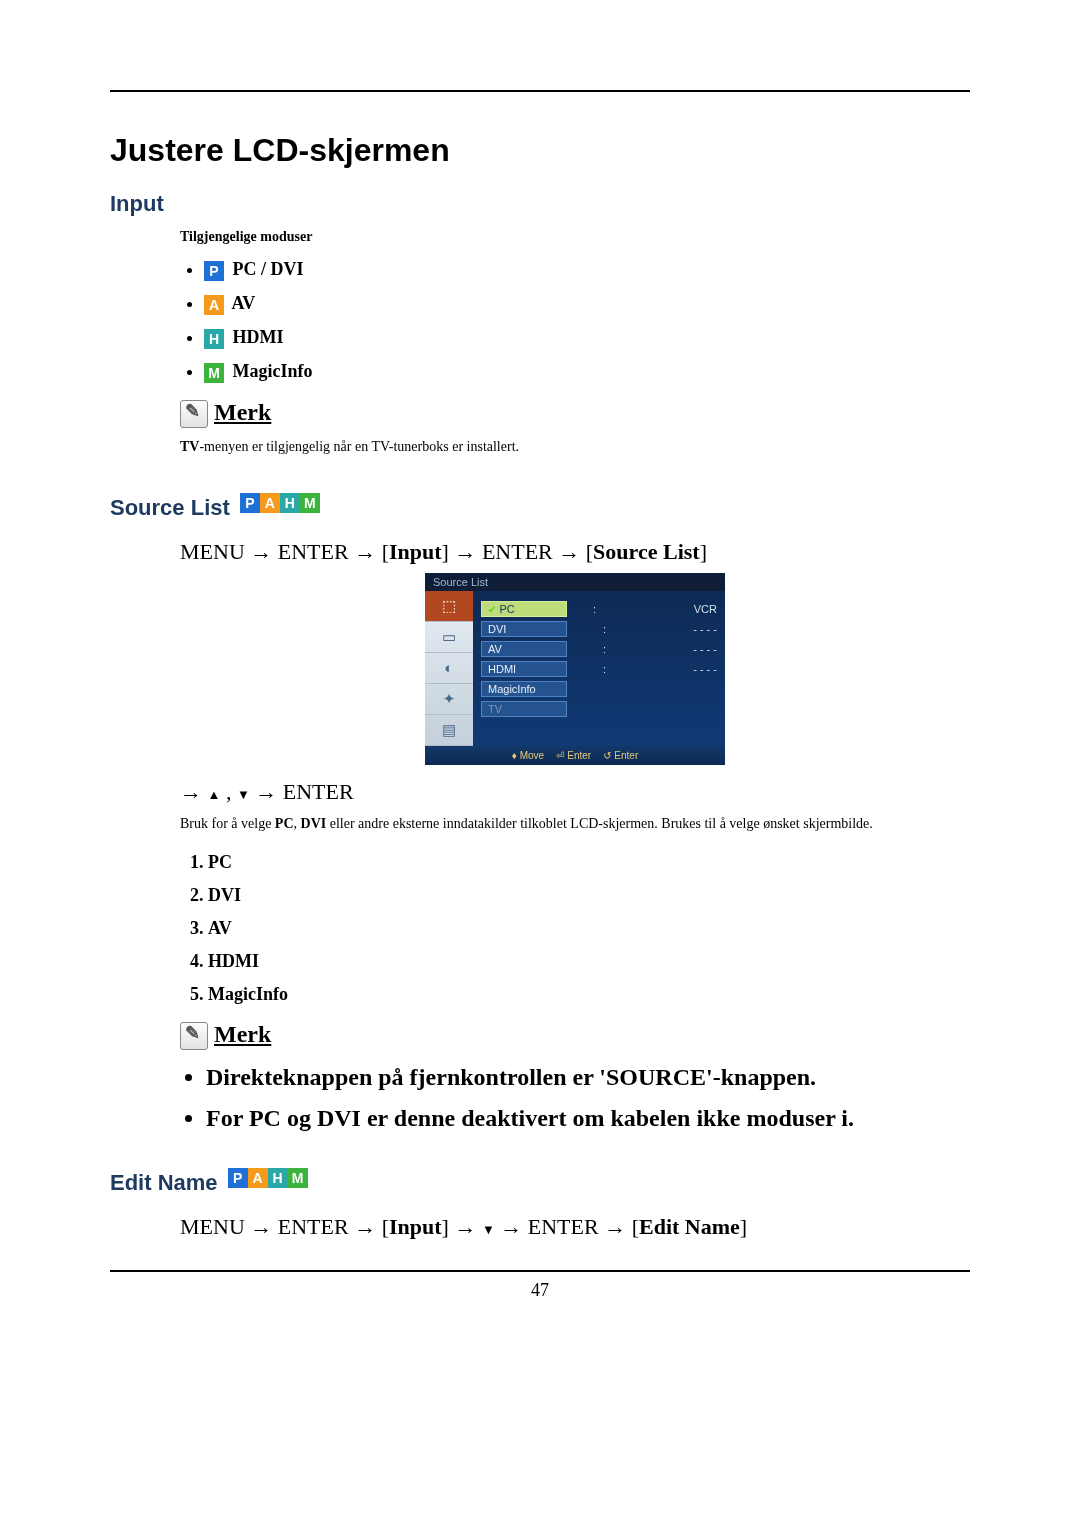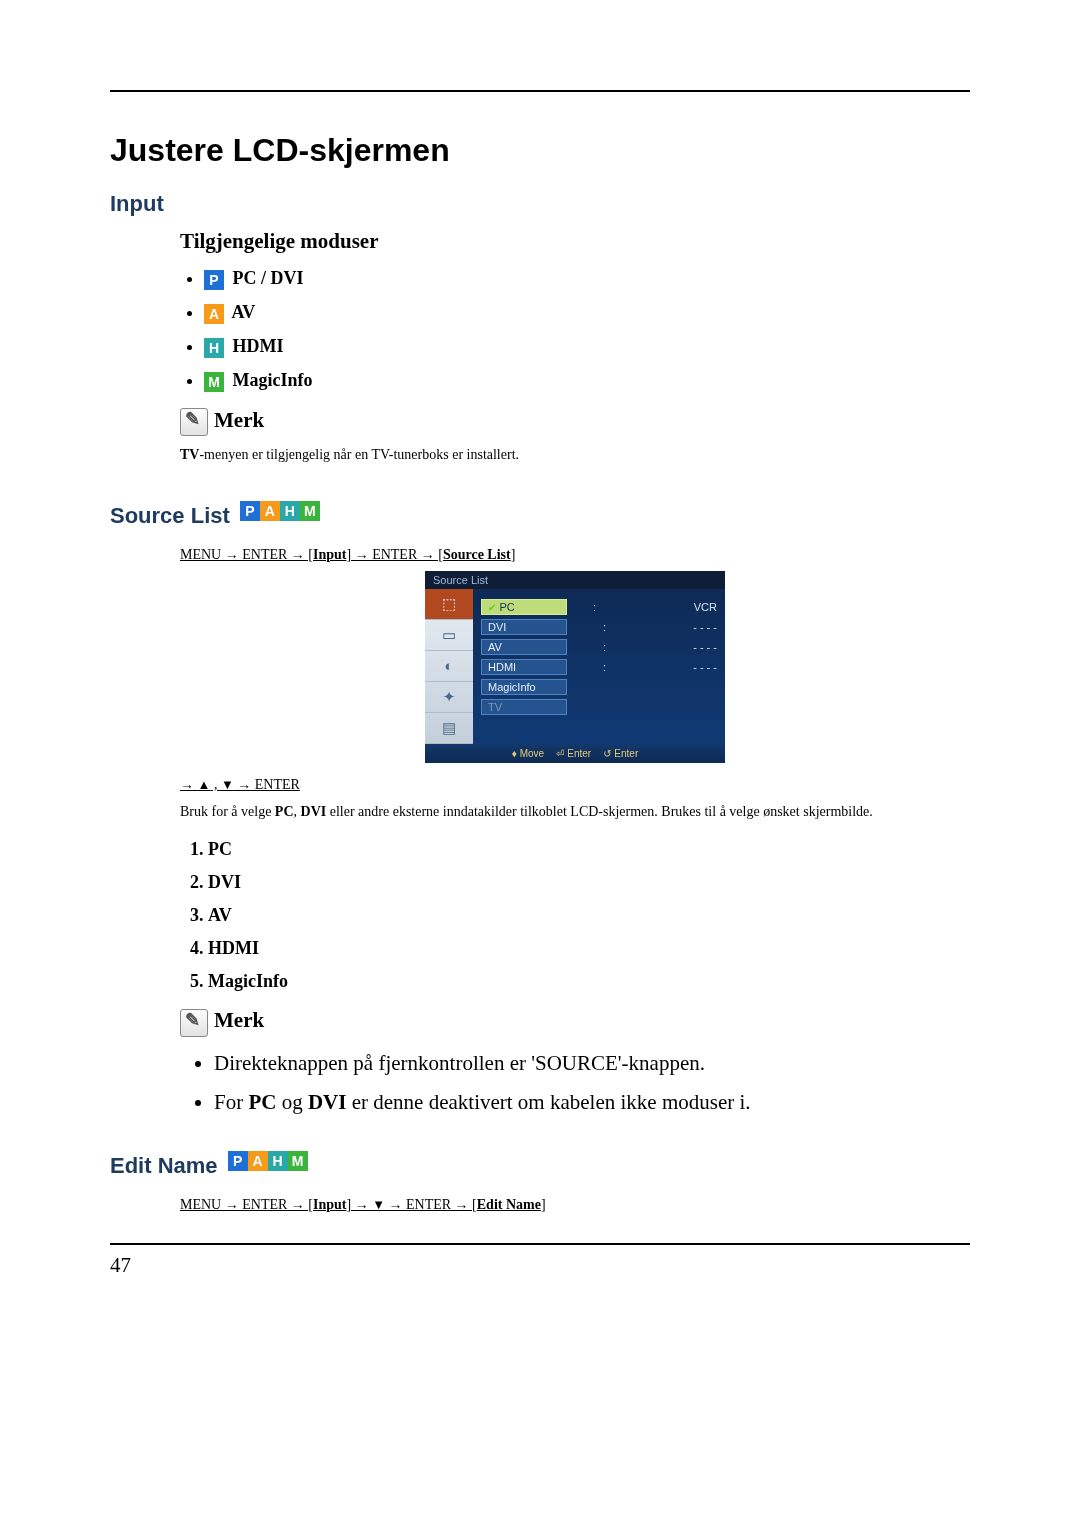--- a/index.html
+++ b/index.html
@@ -37,21 +37,21 @@
     font-size: 22px;
     margin: 20px 0 10px 0;
   }
   h2.section-inline {
     display: inline-block;
     vertical-align: middle;
   }
   .subhead {
     font-family: "Times New Roman", serif;
     font-weight: bold;
-    font-size: 21px;
+    font-size: 14px;
     margin: 12px 0 14px 70px;
   }
   .content-block {
     margin-left: 70px;
     font-size: 19px;
   }
   .bullets {
     list-style: disc;
     padding-left: 24px;
     margin: 0 0 14px 0;
@@ -74,21 +74,22 @@
     vertical-align: middle;
     margin-right: 4px;
   }
   .mode-p { background: #1e6fd6; }
   .mode-a { background: #f59a1a; }
   .mode-h { background: #2aa8a8; }
   .mode-m { background: #3cb33c; }
   .note-row {
     margin: 16px 0 10px 0;
     font-weight: bold;
-    font-size: 21px;
+    font-size: 24px;
+    text-decoration: underline;
   }
   .note-icon {
     display: inline-block;
     width: 26px;
     height: 26px;
     border: 1px solid #888;
     background: linear-gradient(#fdfdfd,#e2e2e2);
     vertical-align: middle;
     margin-right: 6px;
     position: relative;
@@ -110,23 +111,22 @@
   .section-row {
     margin: 18px 0 8px 0;
   }
   .mode-strip {
     display: inline-block;
     vertical-align: middle;
     margin-left: 6px;
   }
   .mode-strip .mode-icon { margin-right: 0; }
   .nav-line {
-    font-size: 14px;
+    font-size: 22px;
     margin: 6px 0 8px 0;
-    text-decoration: underline;
   }
   .osd {
     width: 300px;
     margin: 6px auto 14px auto;
     font-family: Arial, sans-serif;
     font-size: 11px;
     color: #fff;
   }
   .osd-header {
     background: #0f1e36;
@@ -200,28 +200,30 @@
     font-size: 18px;
     margin: 12px 0;
   }
   .num-list li.magic { font-weight: bold; }
   .note-bullets {
     list-style: disc;
     padding-left: 26px;
     margin: 4px 0 18px 0;
   }
   .note-bullets li {
-    font-size: 21px;
-    margin: 14px 8px;
+    font-size: 24px;
+    margin: 14px 0;
     text-align: justify;
+    font-weight: bold;
   }
   .tri-up::before { content: "▲"; font-size: 13px; }
   .tri-down::before { content: "▼"; font-size: 13px; }
   .footer-num {
-    font-size: 21px;
+    text-align: center;
+    font-size: 18px;
     margin-top: 8px;
   }
   .check::before { content:"✔"; color:#6c2; font-size:10px; margin-right:3px;}
 </style>
 </head>
 <body>
 
 <div class="page">
   <div class="rule-top"></div>
 

